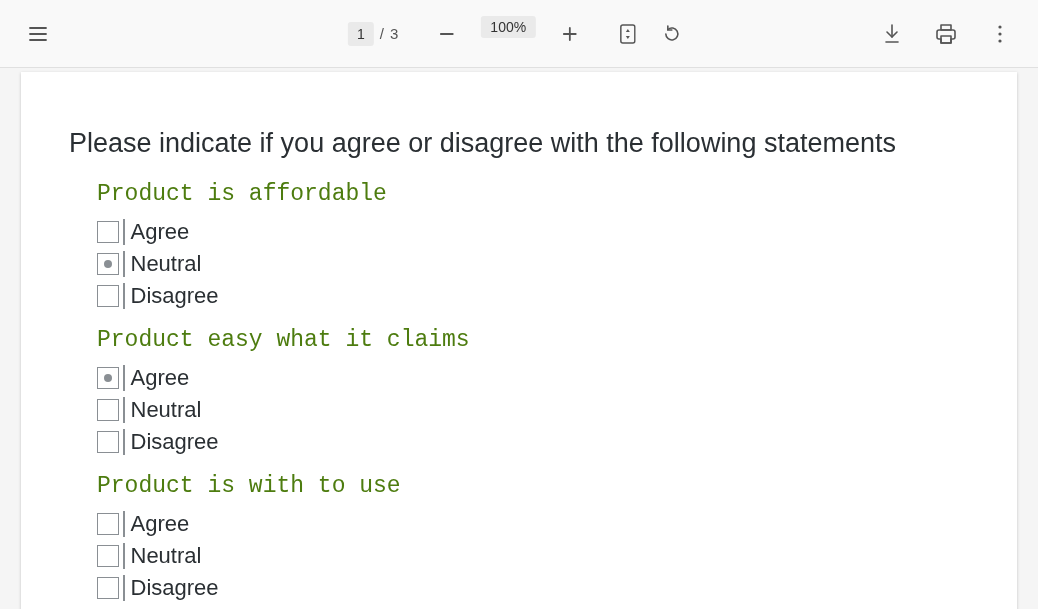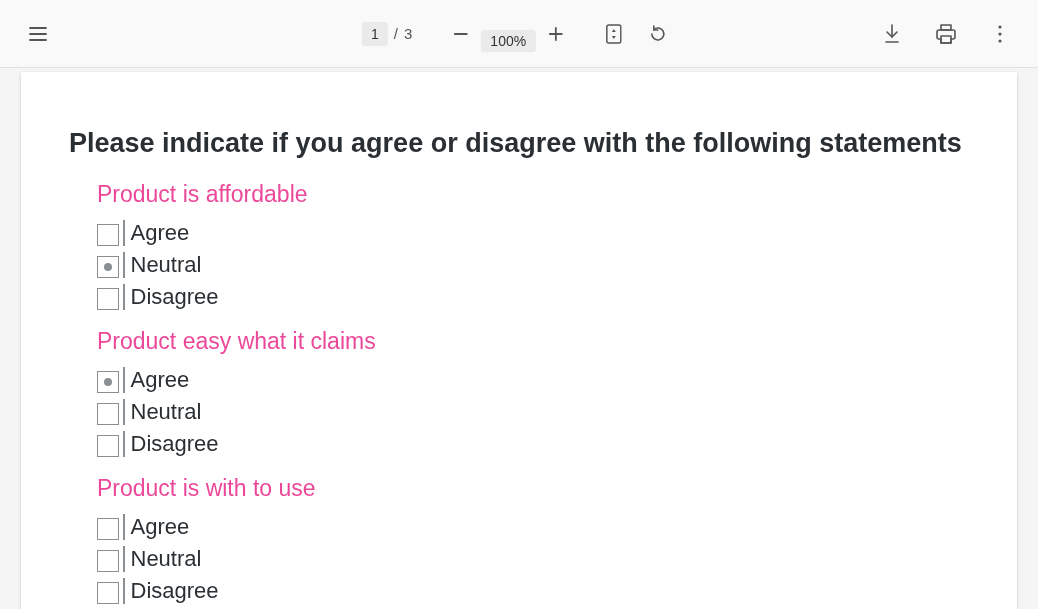--- a/index.html
+++ b/index.html
@@ -72,22 +72,22 @@
       outline: none;
     }
     .page-total {
       color: #555;
     }
     .page-sep {
       color: #555;
     }
     .zoom-group {
       display: flex;
-      align-items: flex-end;
-      gap: 2px;
+      align-items: flex-start;
+      gap: 16px;
       margin-right: 14px;
     }
     .zoom-pct {
       background: #eaeaea;
       padding: 3px 10px;
       border-radius: 3px;
       font-size: 14px;
       color: #333;
       min-width: 44px;
       text-align: center;
@@ -110,34 +110,35 @@
     .page {
       width: 996px;
       background: #fff;
       margin-top: 4px;
       box-shadow: 0 1px 3px rgba(0,0,0,0.2);
       padding: 56px 48px 0 48px;
       min-height: 800px;
     }
     .heading {
       font-size: 27px;
-      font-weight: bold;
+      font-weight: normal;
       color: #2a2f33;
       margin-bottom: 22px;
     }
     .question {
       font-size: 23px;
-      color: #ec4899;
+      color: #4d7c0f;
       margin-left: 28px;
       margin-bottom: 12px;
       font-weight: 400;
+      font-family: Liberation Mono, monospace;
     }
     .option-row {
       display: flex;
-      align-items: flex-end;
+      align-items: center;
       margin-left: 28px;
       margin-bottom: 6px;
       gap: 2px;
     }
     .checkbox {
       width: 22px;
       height: 22px;
       border: 1.5px solid #8a8f94;
       background: #fff;
       position: relative;

